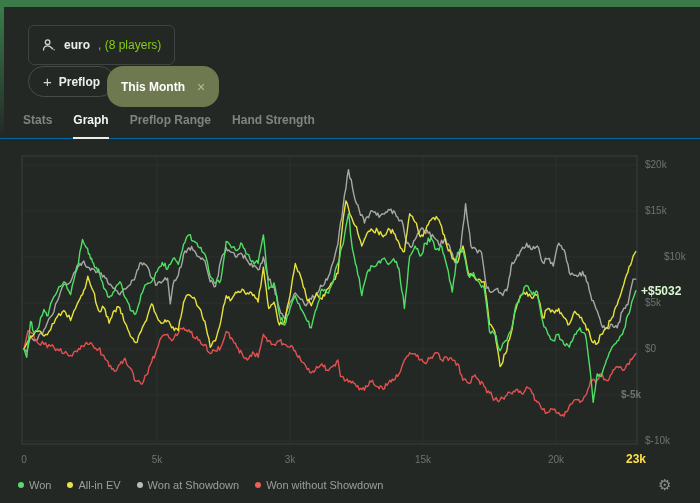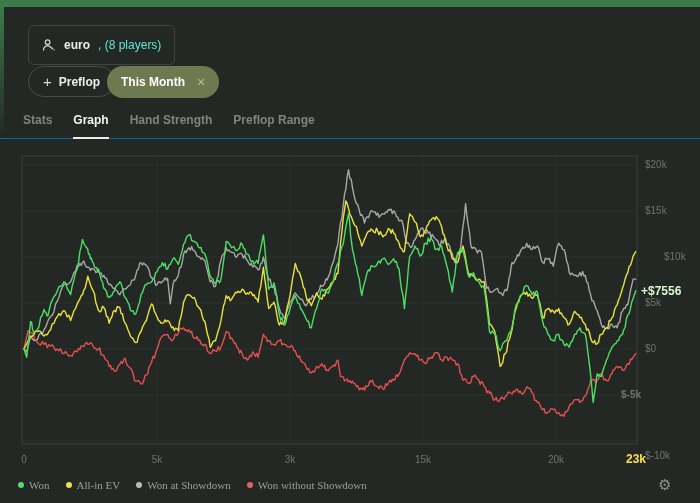--- a/index.html
+++ b/index.html
@@ -7,47 +7,47 @@
   body { background:#232825; font-family:"Liberation Sans", sans-serif; position:relative; }
   .app { position:absolute; inset:0; }
 
   .top-strip { position:absolute; left:0; top:0; width:700px; height:7px; background:#3b7b4a; }
   .left-strip { position:absolute; left:0; top:7px; width:4px; height:130px;
                 background:linear-gradient(#3b7b4a, rgba(59,123,74,0)); }
 
   .player-chip { position:absolute; left:28px; top:25px; height:40px; display:flex; align-items:center;
                  gap:8px; padding:0 13px; border:1px solid #3e4441; border-radius:6px; cursor:pointer; }
   .player-chip .name { font-size:12px; font-weight:bold; color:#eceeec; }
-  .player-chip .count { font-size:12px; color:#5eead4; }
+  .player-chip .count { font-size:12px; color:#84cc16; }
 
   .filter-btn { position:absolute; left:28px; top:66px; height:31px; display:flex; align-items:center;
                 gap:7px; padding:0 14px; border:1px solid #464c48; border-radius:16px; cursor:pointer; }
   .filter-btn .plus { font-size:15px; color:#d8dcd8; line-height:1; margin-top:-1px; }
   .filter-btn .lbl { font-size:12px; font-weight:bold; color:#eceeec; }
 
-  .month-chip { position:absolute; left:107px; top:66px; height:32px; display:flex; align-items:center;
+  .month-chip { position:absolute; left:107px; top:66px; height:41px; display:flex; align-items:center;
                 gap:12px; padding:4px 14px; background:#6e7950; border-radius:16px; cursor:pointer; }
   .month-chip .lbl { font-size:12px; font-weight:bold; color:#ffffff; }
   .month-chip .close { font-size:14px; color:#b8c18d; line-height:1; cursor:pointer; }
 
   .tabs { position:absolute; left:0; top:113px; width:700px; border-bottom:1px solid #0369a1;
           display:flex; gap:21px; padding-left:23px; }
   .tab { font-size:12px; font-weight:bold; color:#7e8581; padding-bottom:10px; cursor:pointer; }
   .tab.active { color:#f4f6f4; border-bottom:2px solid #eceeec; margin-bottom:-1px; }
 
   .chart-wrap { position:absolute; left:0; top:148px; width:700px; height:306px; }
   .ylab { position:absolute; font-size:10px; color:#6d7470; }
   .xlab { position:absolute; top:454px; font-size:10px; color:#6d7470; width:28px; text-align:center; }
   .xlab.last { font-size:12px; font-weight:bold; color:#fde047; top:452px; }
   .cur-val { position:absolute; left:641px; font-size:12px; font-weight:bold; color:#d9f8d0; }
 
   .legend { position:absolute; left:18px; top:479px; display:flex; align-items:center; gap:16px; }
   .legend-item { display:flex; align-items:center; gap:5px; cursor:pointer; }
   .legend-item .dot { width:6px; height:6px; border-radius:3px; }
-  .legend-item .txt { font-size:11px; color:#99a09a;font-family:Liberation Serif, serif; }
+  .legend-item .txt { font-size:11px; color:#99a09a; }
 
   .gear { position:absolute; left:658px; top:477px; font-size:15px; color:#8b918d; cursor:pointer; line-height:1; }
 </style>
 </head>
 <body>
 
 <div class="app">
   <div class="top-strip"></div>
   <div class="left-strip"></div>
 
@@ -70,22 +70,22 @@
   </div>
 
   <div class="month-chip">
     <span class="lbl">This Month</span>
     <span class="close">×</span>
   </div>
 
   <div class="tabs" id="tab-bar">
       <span class="tab">Stats</span>
       <span class="tab active">Graph</span>
+      <span class="tab">Preflop Range</span>
       <span class="tab">Hand Strength</span>
-      <span class="tab">Preflop Range</span>
     </div>
 
   <div class="chart-wrap">
     <svg id="chart-svg" width="700" height="306" viewBox="0 0 700 306">
         <line x1="157" y1="8" x2="157" y2="296" stroke="#2c312d" stroke-width="1"></line>
         <line x1="290" y1="8" x2="290" y2="296" stroke="#2c312d" stroke-width="1"></line>
         <line x1="423" y1="8" x2="423" y2="296" stroke="#2c312d" stroke-width="1"></line>
         <line x1="556" y1="8" x2="556" y2="296" stroke="#2c312d" stroke-width="1"></line>
         <line x1="22" y1="17.0" x2="637" y2="17.0" stroke="#2c312d" stroke-width="1"></line>
         <line x1="22" y1="63.0" x2="637" y2="63.0" stroke="#2c312d" stroke-width="1"></line>
@@ -101,29 +101,29 @@
         <polyline points="24.0,201.0 26.7,209.3 30.6,173.4 31.6,174.3 32.6,181.7 33.6,184.0 34.6,184.4 37.3,181.7 39.0,178.7 40.6,169.5 42.3,167.3 44.0,161.4 44.9,163.9 45.9,164.1 46.9,167.7 47.9,167.9 50.6,155.9 52.3,152.1 53.9,148.8 55.6,146.8 57.3,143.0 58.9,138.7 60.6,138.3 62.2,137.0 63.9,133.8 65.6,134.9 67.2,140.5 68.9,143.1 70.6,146.7 72.2,138.0 73.9,132.1 75.5,125.1 77.2,121.0 78.5,114.6 79.9,103.6 81.2,98.6 82.5,91.5 83.5,94.3 84.5,96.5 85.5,98.1 86.5,99.8 87.5,100.1 88.5,106.0 89.5,105.9 90.5,110.8 91.5,110.3 92.5,114.1 93.5,115.2 94.5,119.1 95.5,119.8 96.5,119.5 97.5,123.1 98.5,121.0 99.8,126.4 101.1,131.5 102.5,134.2 103.8,140.3 105.1,141.4 106.5,143.7 107.8,148.7 109.1,149.5 110.5,148.0 111.8,147.7 113.1,144.2 114.4,143.0 115.8,138.8 117.1,136.8 118.4,136.2 119.8,133.8 121.1,135.4 122.4,140.1 123.8,147.2 125.1,149.5 126.4,150.9 127.7,154.0 129.1,156.5 130.4,162.4 131.7,163.2 133.1,162.7 134.4,166.3 135.7,166.0 137.1,162.0 138.4,157.4 139.7,153.9 141.0,146.7 142.4,144.7 143.7,140.8 145.0,137.0 146.4,136.6 147.7,135.3 149.0,135.2 150.4,134.8 151.7,133.8 153.0,131.3 154.3,130.2 155.7,124.7 157.0,123.7 158.3,120.7 159.7,118.7 161.0,118.4 162.3,114.5 163.7,117.9 165.0,115.2 166.3,121.2 167.6,121.0 169.0,116.9 170.3,116.4 171.6,113.9 173.0,110.8 174.3,109.8 175.6,112.1 177.0,113.9 178.3,116.4 179.6,112.1 180.9,106.9 182.3,102.4 183.6,96.1 184.9,94.6 186.3,89.7 187.6,87.8 188.9,86.9 190.3,86.6 191.6,92.4 192.9,93.0 194.2,93.4 195.6,94.4 196.9,95.1 198.2,98.8 199.6,99.8 200.9,99.5 202.2,104.1 203.6,104.6 204.9,106.2 206.2,109.7 207.5,114.6 208.9,123.3 210.2,128.3 211.5,130.0 212.9,130.9 214.2,135.4 215.5,134.8 216.9,133.1 218.2,132.2 219.5,134.8 220.8,132.0 222.2,123.2 223.5,113.3 224.8,105.2 226.2,93.4 227.5,93.8 228.8,95.3 230.2,97.2 231.5,99.8 232.8,99.0 234.1,98.7 235.5,102.2 236.8,102.6 238.1,101.5 239.5,100.2 240.8,95.0 242.1,96.1 243.5,100.0 244.8,101.1 246.1,105.8 247.4,106.2 248.8,106.9 250.1,111.6 251.4,113.7 252.8,112.7 254.1,116.0 255.4,114.3 256.8,112.4 258.1,115.4 259.4,106.5 260.7,100.7 262.1,93.3 263.4,86.9 264.7,98.7 266.1,114.3 267.4,127.2 268.7,141.2 270.1,138.9 271.4,139.0 272.7,138.5 274.0,134.8 275.4,140.7 276.7,148.5 278.0,159.5 279.4,167.0 280.7,172.2 282.0,169.6 283.4,176.3 284.7,177.1 286.0,173.9 287.3,167.7 288.7,165.9 290.0,160.5 291.3,156.7 292.7,152.6 294.0,150.2 295.3,147.6 296.7,152.1 298.0,155.4 299.3,155.9 300.6,160.5 302.0,162.3 303.3,164.6 304.6,167.3 306.0,170.6 307.3,173.2 308.6,173.3 309.9,179.6 311.3,179.8 312.6,173.8 313.9,168.7 315.3,162.9 316.6,160.5 317.9,155.6 319.3,151.7 320.6,143.5 321.9,141.2 323.3,142.9 324.6,141.6 325.9,142.8 327.2,144.9 328.6,145.0 329.9,140.5 331.2,138.0 332.6,134.8 333.9,130.6 335.2,122.3 336.6,118.0 337.9,115.4 339.2,112.9 340.5,103.3 341.9,98.7 343.2,96.1 345.9,78.6 348.5,65.8 349.5,72.0 350.5,86.0 351.5,93.8 352.5,101.6 353.5,105.5 354.5,110.4 355.5,116.1 356.5,118.2 357.8,126.4 359.2,130.2 360.5,140.5 361.8,147.6 363.2,139.5 364.5,135.0 365.8,130.2 367.1,124.6 368.5,121.9 369.8,122.9 371.1,117.7 372.5,118.2 373.8,118.7 375.1,118.5 376.5,117.4 377.8,114.5 379.1,113.0 380.4,115.0 381.8,111.3 383.1,110.8 384.4,110.0 385.8,112.5 387.1,115.0 388.4,116.4 389.8,115.3 391.1,114.1 392.4,112.2 393.7,110.8 395.1,114.2 396.4,113.6 397.7,119.0 399.1,121.0 400.4,133.1 401.7,142.3 403.1,147.9 404.4,160.5 405.7,147.4 407.0,137.0 408.4,119.7 409.7,108.1 411.0,106.6 412.4,103.9 413.7,101.6 415.0,98.0 416.4,100.7 417.7,100.8 419.0,105.6 420.3,108.1 421.7,106.7 423.0,104.3 424.3,95.7 425.7,95.2 427.0,96.5 428.3,90.0 429.7,93.8 431.0,89.7 432.3,92.0 433.6,94.1 435.0,101.0 436.3,101.6 437.6,100.4 439.0,102.4 440.3,97.6 441.6,98.0 443.0,104.7 444.3,107.8 445.6,113.3 446.9,118.2 448.3,123.3 449.6,132.5 450.9,136.4 452.3,144.0 453.6,132.9 454.9,126.3 456.3,112.9 457.6,104.4 458.9,104.2 460.2,100.7 461.6,104.2 462.9,101.6 464.2,107.6 465.6,113.3 466.9,121.2 468.2,127.4 469.6,129.4 470.9,126.8 472.2,127.0 473.5,124.6 474.9,128.9 476.2,131.0 477.5,132.6 478.9,133.8 480.2,136.5 481.5,139.3 482.9,137.7 484.2,140.3 485.5,149.2 486.8,159.3 488.2,171.0 489.5,183.5 490.8,185.5 492.2,183.0 493.5,184.8 494.8,186.3 496.2,187.8 497.5,196.3 498.8,200.4 500.1,202.8 501.5,200.0 502.8,195.6 504.1,194.3 505.5,192.7 506.8,192.3 508.1,187.9 509.5,184.4 510.8,183.5 512.1,178.4 513.4,171.9 514.8,162.4 516.1,156.8 517.4,155.0 518.8,154.4 520.1,147.7 521.4,146.7 522.8,146.5 524.1,139.5 525.4,137.9 526.7,137.5 528.1,138.3 529.4,142.2 530.7,143.3 532.1,146.7 533.4,144.0 534.7,146.2 536.1,142.9 537.4,144.0 538.7,152.3 540.0,160.0 541.4,168.3 542.7,173.4 544.0,178.8 545.4,179.4 546.7,182.1 548.0,186.3 549.4,187.8 550.7,191.5 552.0,191.7 553.3,192.7 554.7,192.8 556.0,186.9 557.3,186.6 558.7,186.3 560.0,191.5 561.3,191.8 562.6,192.6 564.0,196.4 565.3,197.8 566.6,195.6 568.0,197.4 569.3,199.2 570.6,194.6 572.0,193.4 573.3,190.4 574.6,186.3 576.0,186.3 577.3,183.0 578.6,182.1 579.9,179.8 581.3,183.8 582.6,184.4 583.9,184.8 585.3,186.3 586.3,191.5 587.3,199.5 588.3,207.7 589.3,215.7 590.2,222.9 591.2,232.8 592.2,243.5 593.2,254.4 594.2,246.9 595.2,241.7 596.2,232.1 597.2,225.8 598.2,228.0 599.2,226.5 600.2,228.1 601.2,228.6 602.6,223.7 603.9,219.5 605.2,216.2 606.5,212.0 607.9,209.3 609.2,204.9 610.5,202.8 611.9,199.2 613.2,197.8 614.5,196.1 615.9,195.5 617.2,192.7 618.5,192.6 619.8,188.8 621.2,187.1 622.5,186.3 623.8,181.7 625.2,179.0 626.5,170.3 627.8,167.0 629.1,165.5 630.5,160.4 631.8,153.7 633.1,150.4 635.8,142.7" fill="none" stroke="#4ede63" stroke-width="1.4" stroke-linejoin="round" stroke-linecap="round"></polyline>
       </svg>
   </div>
   <div id="axis-labels">
       <div class="ylab" style="left: 645px; top: 159px;">$20k</div>
       <div class="ylab" style="left: 645px; top: 205px;">$15k</div>
       <div class="ylab" style="left: 664px; top: 251px;">$10k</div>
       <div class="ylab" style="left: 645px; top: 297px;">$5k</div>
       <div class="ylab" style="left: 645px; top: 343px;">$0</div>
       <div class="ylab" style="left: 621px; top: 389px; font-weight: bold;">$-5k</div>
-      <div class="ylab" style="left: 645px; top: 450px;">$-10k</div>
+      <div class="ylab" style="left: 645px; top: 435px;">$-10k</div>
       <div class="xlab" style="left: 10px;">0</div>
       <div class="xlab" style="left: 143px;">5k</div>
       <div class="xlab" style="left: 276px;">3k</div>
       <div class="xlab" style="left: 409px;">15k</div>
       <div class="xlab" style="left: 542px;">20k</div>
       <div class="xlab last" style="left: 622px;">23k</div>
     </div>
-  <div class="cur-val" id="cur-val" style="top: 284px;">+$7556</div>
+  <div class="cur-val" id="cur-val" style="top: 284px;">+$5032</div>
 
   <div class="legend" id="legend">
       <span class="legend-item">
         <span class="dot" style="background: rgb(88, 218, 110);"></span>
         <span class="txt">Won</span>
       </span>
       <span class="legend-item">
         <span class="dot" style="background: rgb(230, 226, 74);"></span>
         <span class="txt">All-in EV</span>
       </span>

